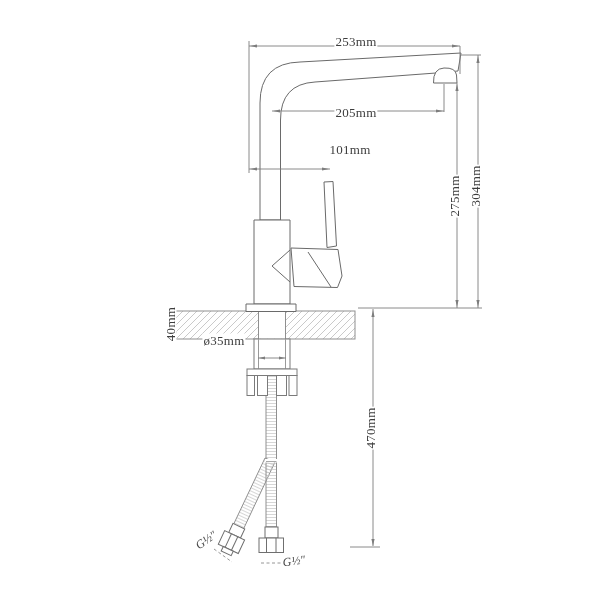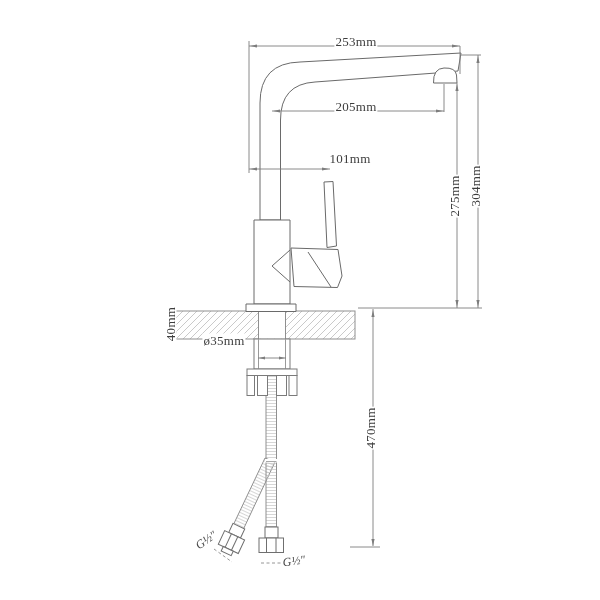--- a/index.html
+++ b/index.html
@@ -143,23 +143,23 @@
       <polygon points="341,546 339.4,539 342.6,539"></polygon>
       <polygon points="143,312 141.6,318 144.4,318"></polygon>
       <polygon points="143,338 141.6,332 144.4,332"></polygon>
       <polygon points="227,358 233,356.6 233,359.4"></polygon>
       <polygon points="253,358 247,356.6 247,359.4"></polygon>
     </g>
   </svg>
 
   <span class="dim-label" style="left:324px;top:41px">253mm</span>
 
-  <span class="dim-label" style="left:324px;top:106px">205mm</span>
+  <span class="dim-label" style="left:324px;top:112px">205mm</span>
 
-  <span class="dim-label" style="left:318px;top:158px">101mm</span>
+  <span class="dim-label" style="left:318px;top:149px">101mm</span>
 
   <span class="dim-label vert" style="left:422px;top:196px">275mm</span>
 
   <span class="dim-label vert" style="left:443px;top:186px">304mm</span>
 
   <span class="dim-label vert" style="left:138px;top:324px">40mm</span>
 
   <span class="dim-label" style="left:192px;top:340px">ø35mm</span>
 
   <span class="dim-label vert" style="left:338px;top:428px">470mm</span>

